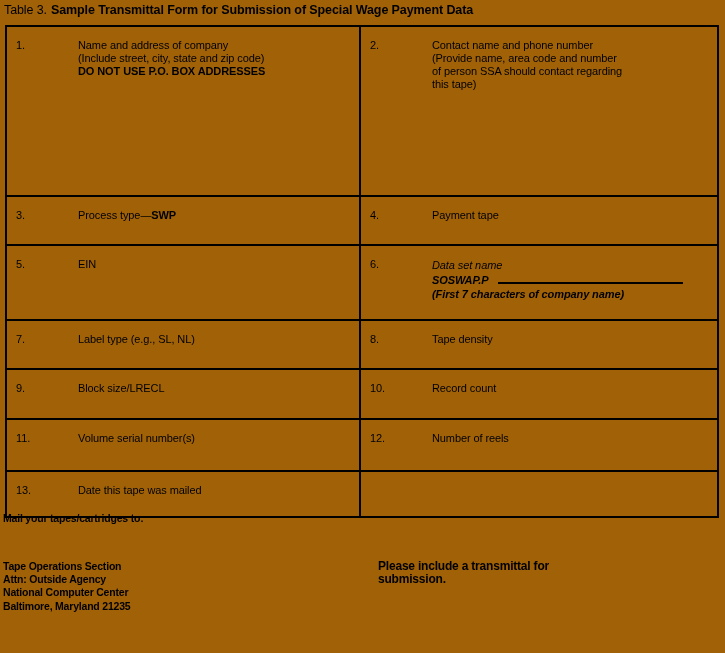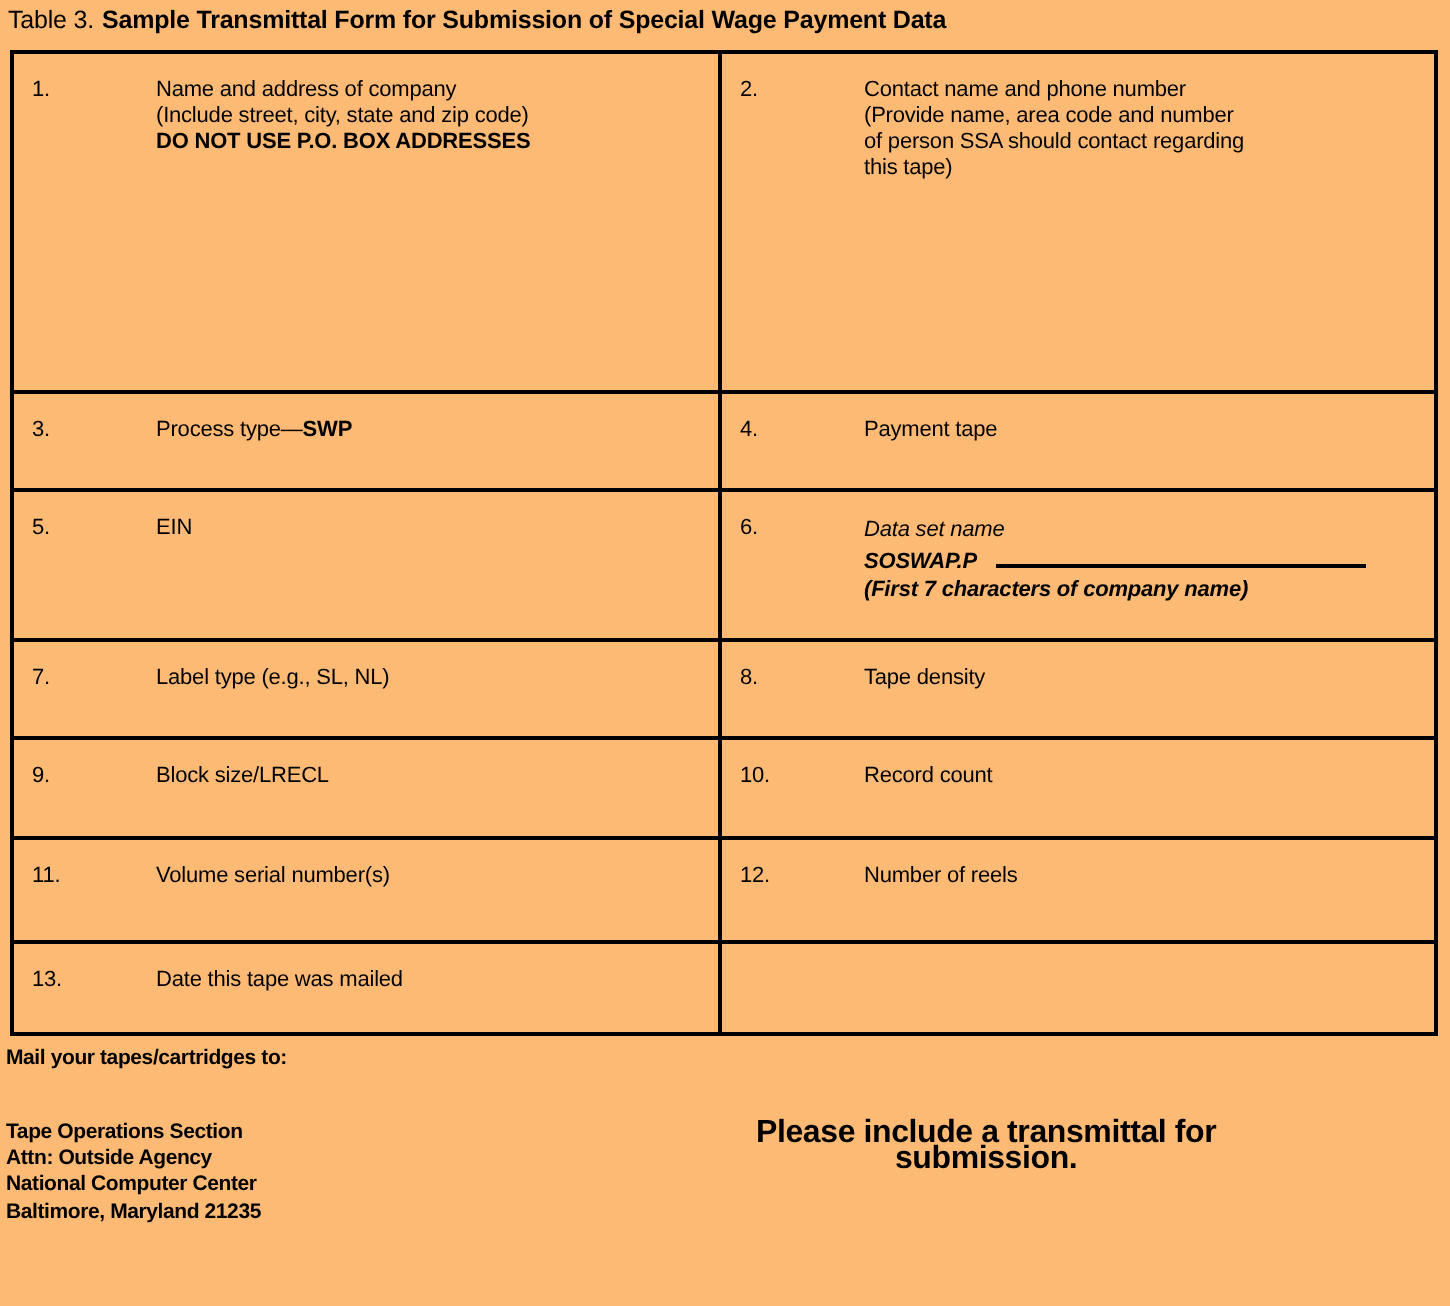--- a/index.html
+++ b/index.html
@@ -6,21 +6,21 @@
     margin: 0;
     padding: 0;
     background: #ffffff;
     font-family: "Liberation Sans", "DejaVu Sans", sans-serif;
     color: #000;
   }
   .page {
     position: relative;
     width: 725px;
     height: 653px;
-    background: #fdba74;
+    background: #a16207;
     overflow: hidden;
   }
 
   
   .doc-title {
     position: absolute;
     left: 4px;
     top: 3px;
     font-size: 12.5px;
     white-space: nowrap;
@@ -68,43 +68,42 @@
     margin-left: 10px;
     border-bottom: 2px solid #000;
     height: 9px;
     vertical-align: baseline;
   }
 
   
   .mail-heading {
     position: absolute;
     left: 3px;
-    top: 523px;
+    top: 512px;
     font-size: 10.5px;
     font-weight: bold;
     letter-spacing: -0.2px;
   }
   .address-block {
     position: absolute;
     left: 3px;
     top: 560px;
     font-size: 10.5px;
     font-weight: bold;
     line-height: 13.2px;
     letter-spacing: -0.2px;
   }
   .note-block {
     position: absolute;
     left: 378px;
     top: 560px;
-    font-size: 16px;
+    font-size: 12px;
     font-weight: bold;
     line-height: 13.2px;
     letter-spacing: -0.2px;
-    text-align: center;
   }
 </style>
 </head>
 <body>
 
 <div class="page">
 
   <div class="doc-title">
     <span class="prefix">Table 3.</span><span class="main">Sample Transmittal Form for Submission of Special Wage Payment Data</span>
   </div>

